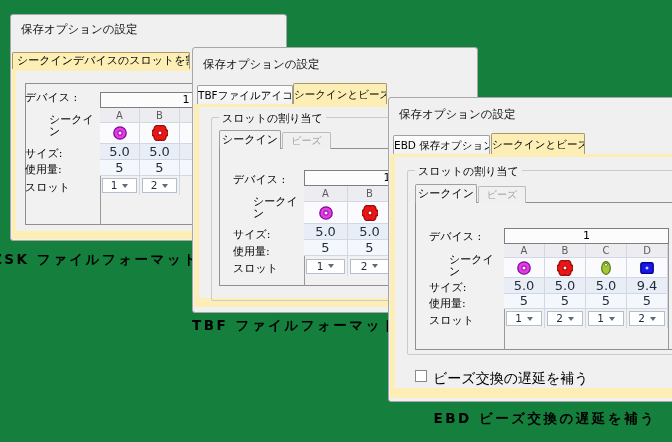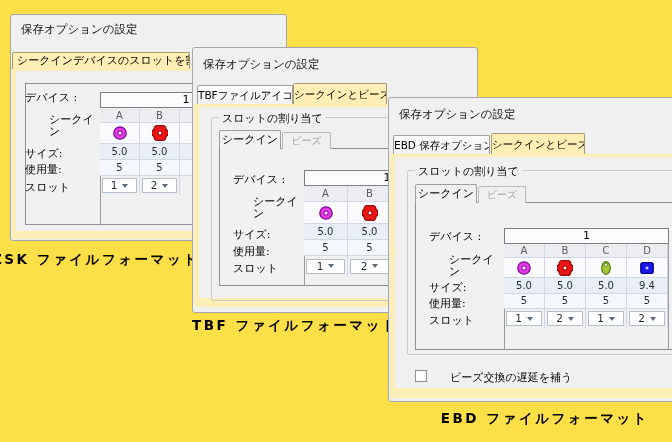--- a/index.html
+++ b/index.html
@@ -1,17 +1,17 @@
 <!DOCTYPE html>
 <html><head>
 <meta charset="utf-8">
 <style>
   html,body{margin:0;padding:0;background:#fff;}
   *{box-sizing:border-box;}
-  .screen{position:relative;width:672px;height:442px;overflow:hidden;background:#fde047;
+  .screen{position:relative;width:672px;height:442px;overflow:hidden;background:#15803d;
           font-family:"DejaVu Sans","Liberation Sans",sans-serif;color:#000;}
   .window{position:absolute;background:#f0f0f0;border:1px solid #a7a7a7;border-radius:3px;overflow:hidden;}
   .win-title{position:absolute;font-size:11.5px;color:#101010;white-space:nowrap;}
   
   .ytab{position:absolute;background:#fceeb5;border:1px solid #a89b66;border-bottom:none;
         border-radius:2px 2px 0 0;font-size:11px;line-height:16px;padding-left:4px;white-space:nowrap;overflow:hidden;}
   .pane{position:absolute;background:#f0f0f0;border-style:solid;border-color:#fceeb5;}
   .mtab{position:absolute;height:19px;line-height:18px;font-size:10.5px;text-align:center;
         background:linear-gradient(#fdfdfd,#f1f1f1);border:1px solid #a0a0a0;border-bottom:none;
         border-radius:2px 2px 0 0;white-space:nowrap;overflow:hidden;}
@@ -27,31 +27,31 @@
   .hdr1{position:absolute;background:#fcfcfc;border:1px solid #7e7e7e;font-size:11px;
         text-align:center;line-height:14px;z-index:2;}
   .grid{position:absolute;display:flex;z-index:1;}
   .col{display:flex;flex-direction:column;border-right:1px solid #cfd8e4;}
   .c-hdr{height:15px;font-size:10px;color:#5b5b5b;text-align:center;line-height:15px;
          background:#ededf1;border-bottom:1px solid #cfd8e4;}
   .c-icon{background:#fbfbfd;display:flex;align-items:center;justify-content:center;
           border-bottom:1px solid #cfd8e4;}
   .c-size{background:#e9eef6;border-bottom:1px solid #cfd8e4;}
   .c-usage{background:#f4f7fb;border-bottom:1px solid #cfd8e4;}
-  .c-val{font-size:10px;color:#1f2a3c;text-align:center;}
+  .c-val{font-size:13px;color:#1f2a3c;text-align:center;}
   .c-slot{display:flex;align-items:center;justify-content:center;padding:0 2px;}
   .dd{width:100%;height:15px;background:#fff;border:1px solid #b3bfcc;font-size:10.5px;color:#1f2a3c;
       display:flex;align-items:center;justify-content:center;line-height:13px;}
   .arr{width:0;height:0;border-left:3.5px solid transparent;border-right:3.5px solid transparent;
        border-top:4.5px solid #5a6b7c;margin-left:5px;display:inline-block;}
   .vline{position:absolute;width:1px;background:#9a9a9a;z-index:0;}
   .caption{position:absolute;font-size:13.5px;font-weight:bold;letter-spacing:2.5px;
            text-align:center;white-space:nowrap;color:#000;}
   .cb{position:absolute;width:12px;height:12px;background:#fff;border:1px solid #8b8b8b;}
-  .cb-lbl{position:absolute;font-size:11px;white-space:nowrap;margin-left:17px;}
+  .cb-lbl{position:absolute;font-size:14px;white-space:nowrap;}
   svg{display:block;}
 </style>
 </head>
 <body>
 
 <div class="screen">
 
   <div class="window" style="left:10px;top:14px;width:277px;height:227px;z-index:1;">
     <div class="win-title" style="left:10px;top:7px;">保存オプションの設定</div>
     <div class="ytab" style="left:1px;top:37px;width:178px;height:17px;">シークインデバイスのスロットを割り当て</div>
@@ -274,15 +274,15 @@
         </div>
       </div>
     </div>
 
     <div class="cb" style="left:26px;top:272px;"></div>
     <div class="cb-lbl" style="left:44px;top:272px;">ビーズ交換の遅延を補う</div>
   </div>
 
   <div class="caption" style="left:-8px;top:251px;width:190px;">ZSK ファイルフォーマット</div>
   <div class="caption" style="left:192px;top:317px;width:195px;">TBF ファイルフォーマット</div>
-  <div class="caption" style="left:425px;top:410px;width:240px;">EBD ファイルフォーマット</div>
+  <div class="caption" style="left:425px;top:410px;width:240px;">EBD ビーズ交換の遅延を補う</div>
 
 </div>
 
 </body></html>

